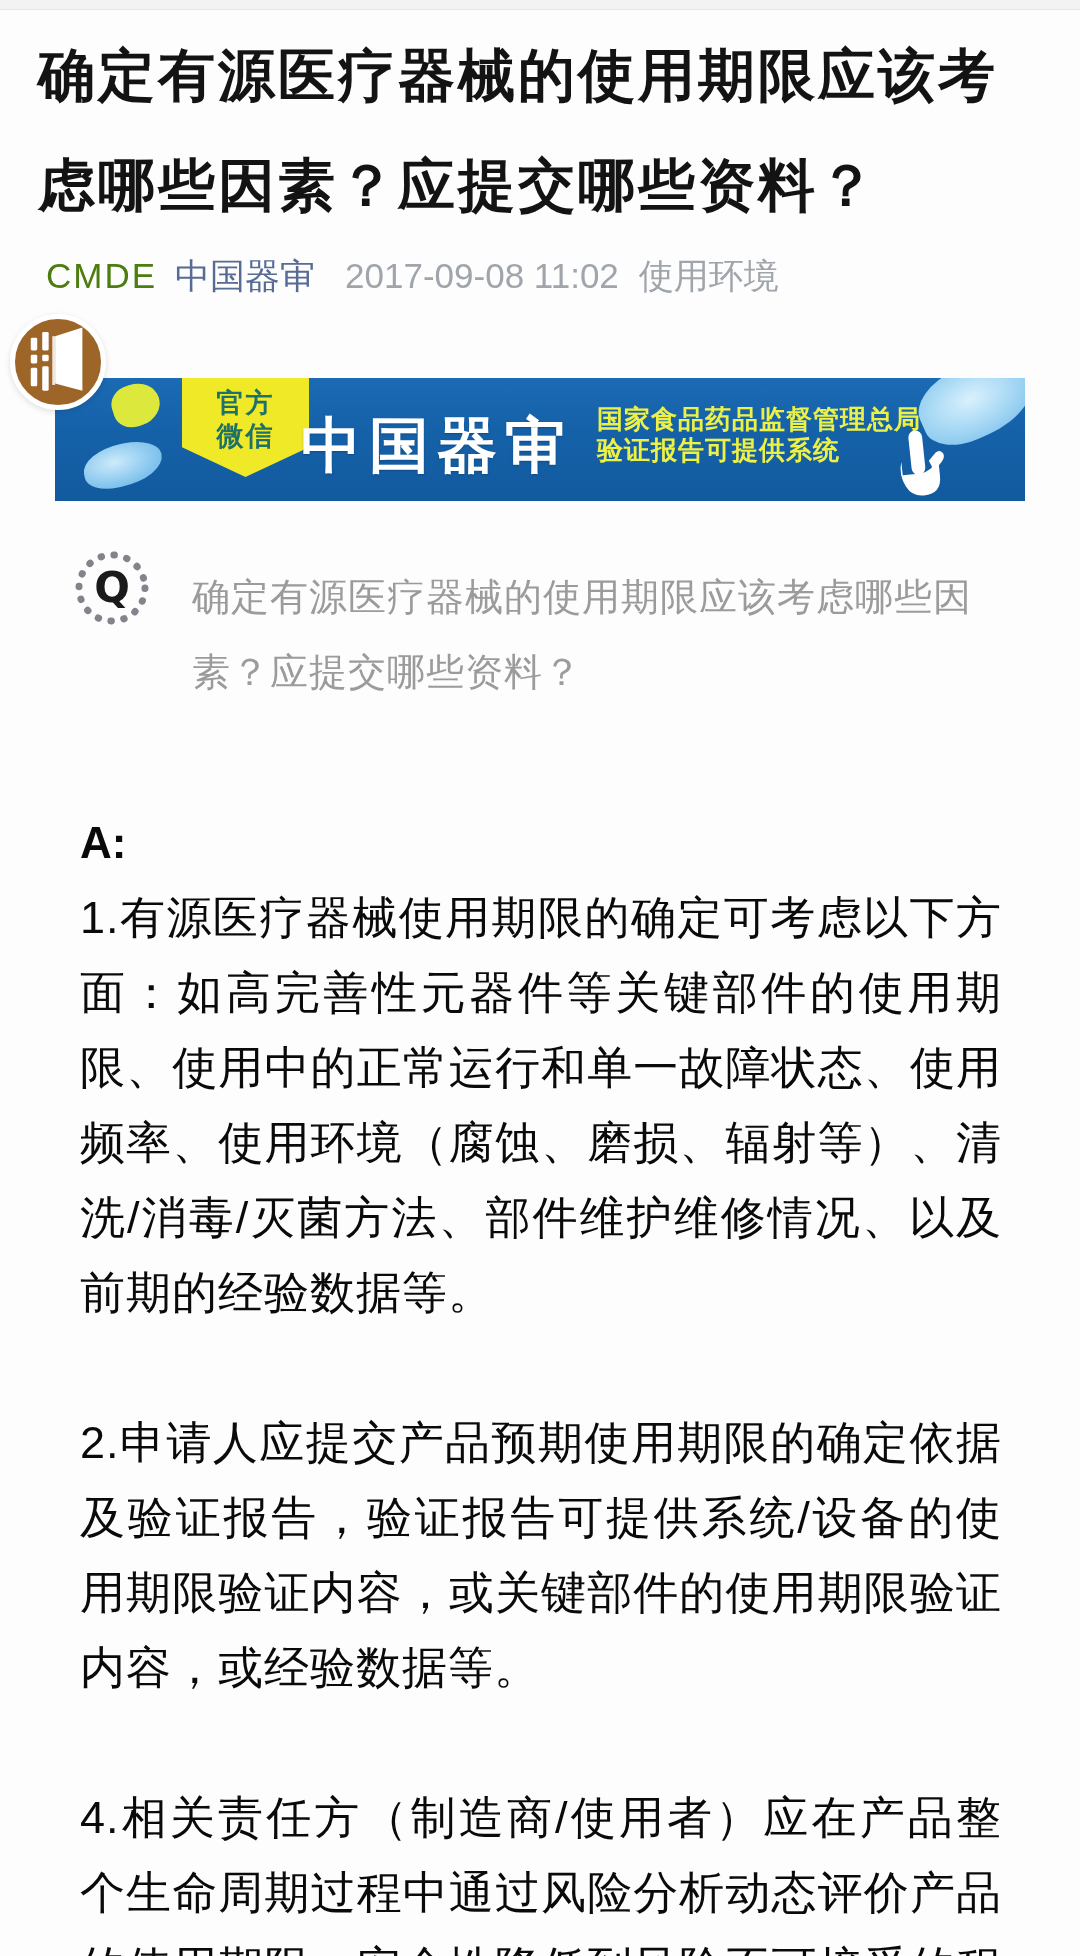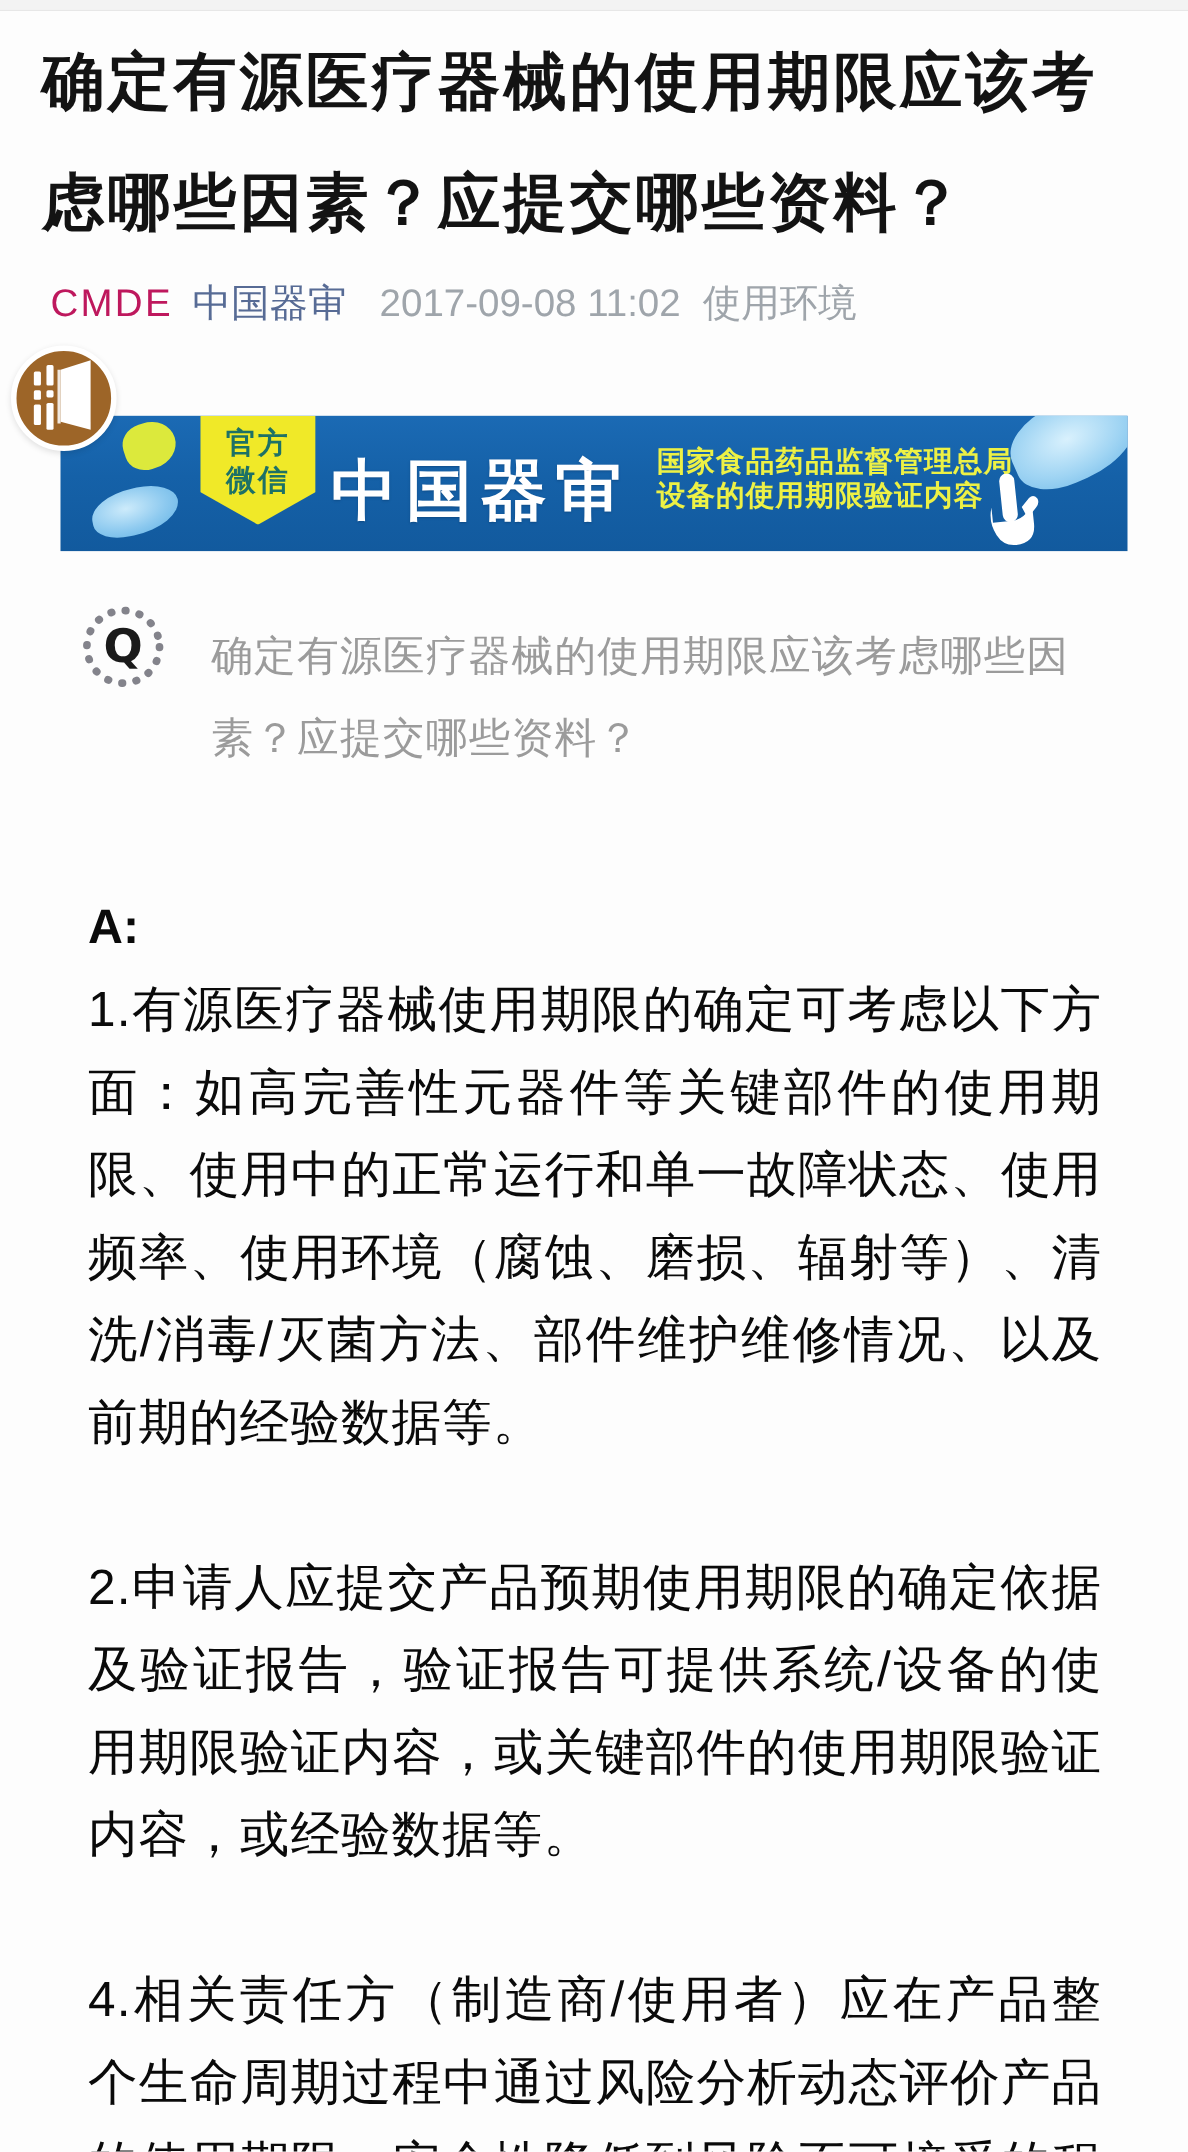--- a/index.html
+++ b/index.html
@@ -19,21 +19,21 @@
     position: absolute; top: 20px; left: 38px; right: 38px;
     font-size: 57px; font-weight: 700; color: #131313;
     line-height: 110px; letter-spacing: 3px;
   }
   
   .byline {
     position: absolute; top: 252px; left: 46px; right: 40px;
     display: flex; align-items: baseline;
     font-size: 35px; line-height: 48px; white-space: nowrap;
   }
-  .byline .account-id { color: #be185d; letter-spacing: 2px; margin-right: 18px; }
+  .byline .account-id { color: #4d7c0f; letter-spacing: 2px; margin-right: 18px; }
   .byline .account-name { color: #576b95; font-weight: 500; margin-right: 30px; }
   .byline .timestamp { color: #9fa5ab; margin-right: 20px; }
   .byline .location { color: #9fa5ab; }
   
   .banner {
     position: absolute; left: 55px; top: 378px; width: 970px; height: 123px;
     background: linear-gradient(180deg, #1b6ab4 0%, #1561a8 45%, #125a9e 100%);
     overflow: hidden; cursor: pointer;
   }
   .blob { position: absolute; }
@@ -48,21 +48,21 @@
     border-radius: 55% 45% 60% 40%;
     transform: rotate(-12deg);
   }
   .blob-blue-right {
     left: 862px; top: -14px; width: 120px; height: 72px;
     background: radial-gradient(ellipse at 45% 45%, #d9f1fd 0%, #9fd4f3 55%, #6db8e8 100%);
     border-radius: 48% 52% 58% 42%;
     transform: rotate(-24deg);
   }
   .ribbon {
-    position: absolute; left: 127px; top: 0; width: 105px; height: 99px;
+    position: absolute; left: 127px; top: 0; width: 127px; height: 99px;
     background: #f0e928;
     clip-path: polygon(0 0, 100% 0, 100% 70%, 50% 100%, 0 70%);
     text-align: center; padding-top: 9px;
   }
   .ribbon span {
     display: block; font-size: 27px; font-weight: 700;
     color: #1d7166; line-height: 33px; letter-spacing: 2px;
   }
   .banner-brand {
     position: absolute; left: 246px; top: 36px;
@@ -127,21 +127,21 @@
   <div class="blob blob-yellow"></div>
   <div class="blob blob-blue-left"></div>
   <div class="blob blob-blue-right"></div>
   <div class="ribbon">
     <span>官方</span>
     <span>微信</span>
   </div>
   <div class="banner-brand">中国器审</div>
   <div class="agency">
     <div>国家食品药品监督管理总局</div>
-    <div>设备的使用期限验证内容</div>
+    <div>验证报告可提供系统</div>
   </div>
   <svg class="hand" viewBox="0 0 50 70" xmlns="http://www.w3.org/2000/svg">
     <rect x="16" y="0" width="13" height="42" rx="6.5" fill="#ffffff"></rect>
     <path d="M7 28 q-4 12 2 24 q5 10 16 10 q17 0 17 -17 l0 -15 q-9 11 -18 11 l-17 0 z" fill="#ffffff"></path>
     <path d="M33 30 l7 -7 q4 -3 7 1 q2 4 -2 8 l-8 8 z" fill="#ffffff"></path>
   </svg>
 </div>
 
 <div class="logo-circle">
   <svg viewBox="0 0 60 60" xmlns="http://www.w3.org/2000/svg">

